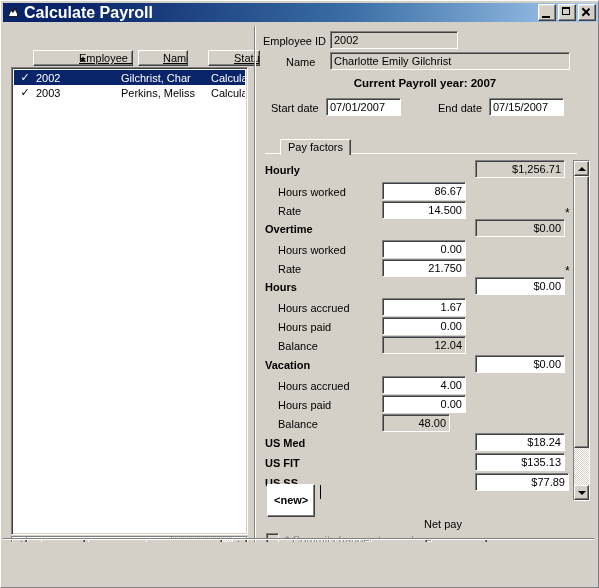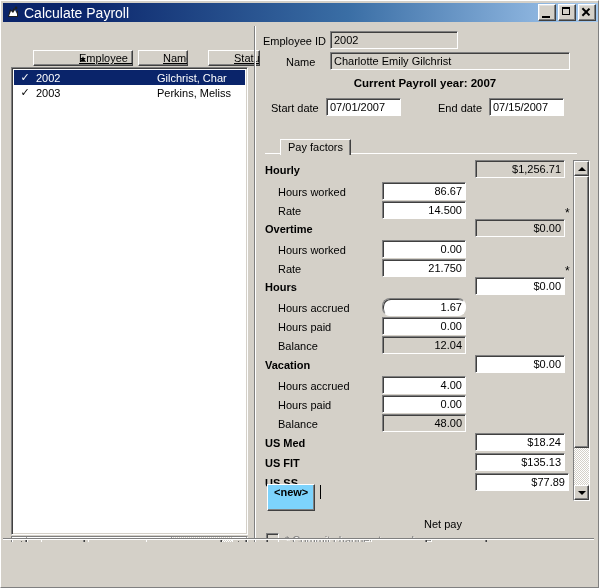--- a/index.html
+++ b/index.html
@@ -34,22 +34,22 @@
     align-items: center;
   }
   .title-icon {
     width: 16px; height: 16px;
     margin-left: 2px; margin-right: 3px;
     position: relative;
     flex: none;
   }
   .title-text {
     color: #ffffff;
-    font-weight: normal;
-    font-size: 14px;
+    font-weight: bold;
+    font-size: 16px;
     font-family: "Liberation Sans", sans-serif;
     letter-spacing: 0px;
     white-space: nowrap;
   }
   .title-btns {
     position: absolute;
     right: 2px; top: 1px;
     display: flex;
     gap: 2px;
   }
@@ -144,21 +144,21 @@
     font-size: 11px;
     white-space: nowrap;
     color: #000;
   }
   .list-row.selected {
     background: #0a246a;
     color: #ffffff;
   }
   .cell-check { width: 22px; text-align: center; font-size: 11px; flex: none; }
   .cell-id    { width: 85px; flex: none; }
-  .cell-name  { width: 90px; flex: none; overflow: hidden; margin-left: 36px; }
+  .cell-name  { width: 90px; flex: none; overflow: hidden; }
   .cell-status{ width: 60px; flex: none; overflow: hidden; }
 
   
   .hscroll {
     position: absolute;
     left: 8px; top: 514px;
     width: 237px; height: 17px;
     background: #d4d0c8;
     border: 1px solid #808080;
     border-right-color: #ffffff;
@@ -313,23 +313,23 @@
     border-bottom-color: #ffffff;
     box-shadow: inset 1px 1px 0 #404040;
     box-sizing: border-box;
   }
 
   .star { position: absolute; font-size: 12px; color: #000; line-height: 10px; }
 
   .newbtn {
     position: absolute;
     left: 264px; top: 462px;
-    height: 27px;
-    padding: 0 6px;
-    background: #7dd3fc;
+    height: 33px;
+    padding: 8px 6px;
+    background: #ffffff;
     border: 1px solid #ffffff;
     border-right-color: #404040;
     border-bottom-color: #404040;
     box-shadow: inset -1px -1px 0 #808080;
     box-sizing: border-box;
     font-size: 11px;
     font-weight: bold;
     line-height: 15px;
     color: #000;
     white-space: nowrap;
@@ -472,34 +472,34 @@
     <div class="fld ro right" style="left:472px; top:197px; width:90px;">$0.00</div>
     <div class="lbl" style="left:275px; top:221px;">Hours worked</div>
     <div class="fld right" style="left:379px; top:218px; width:84px;">0.00</div>
     <div class="lbl" style="left:275px; top:240px;">Rate</div>
     <div class="fld right" style="left:379px; top:237px; width:84px;">21.750</div>
     <div class="star" style="left:562px; top:244px;">*</div>
 
     <div class="lbl b" style="left:262px; top:258px;">Hours</div>
     <div class="fld right" style="left:472px; top:255px; width:90px;">$0.00</div>
     <div class="lbl" style="left:275px; top:279px;">Hours accrued</div>
-    <div class="fld right" style="left:379px; top:276px; width:84px;border-radius:8px;">1.67</div>
+    <div class="fld right" style="left:379px; top:276px; width:84px;">1.67</div>
     <div class="lbl" style="left:275px; top:298px;">Hours paid</div>
     <div class="fld right" style="left:379px; top:295px; width:84px;">0.00</div>
     <div class="lbl" style="left:275px; top:317px;">Balance</div>
     <div class="fld ro right" style="left:379px; top:314px; width:84px;">12.04</div>
 
     <div class="lbl b" style="left:262px; top:336px;">Vacation</div>
     <div class="fld right" style="left:472px; top:333px; width:90px;">$0.00</div>
     <div class="lbl" style="left:275px; top:357px;">Hours accrued</div>
     <div class="fld right" style="left:379px; top:354px; width:84px;">4.00</div>
     <div class="lbl" style="left:275px; top:376px;">Hours paid</div>
     <div class="fld right" style="left:379px; top:373px; width:84px;">0.00</div>
     <div class="lbl" style="left:275px; top:395px;">Balance</div>
-    <div class="fld ro right" style="left:379px; top:392px; width:84px;">48.00</div>
+    <div class="fld ro right" style="left:379px; top:392px; width:68px;">48.00</div>
 
     <div class="lbl b" style="left:262px; top:414px;">US Med</div>
     <div class="fld right" style="left:472px; top:411px; width:90px;">$18.24</div>
     <div class="lbl b" style="left:262px; top:434px;">US FIT</div>
     <div class="fld right" style="left:472px; top:431px; width:90px;">$135.13</div>
     <div class="lbl b" style="left:262px; top:454px;">US SS</div>
     <div class="fld right" style="left:472px; top:451px; width:94px;">$77.89</div>
 
     <div class="newbtn">&lt;new&gt;</div>
     <div class="newbtn-caret"></div>

